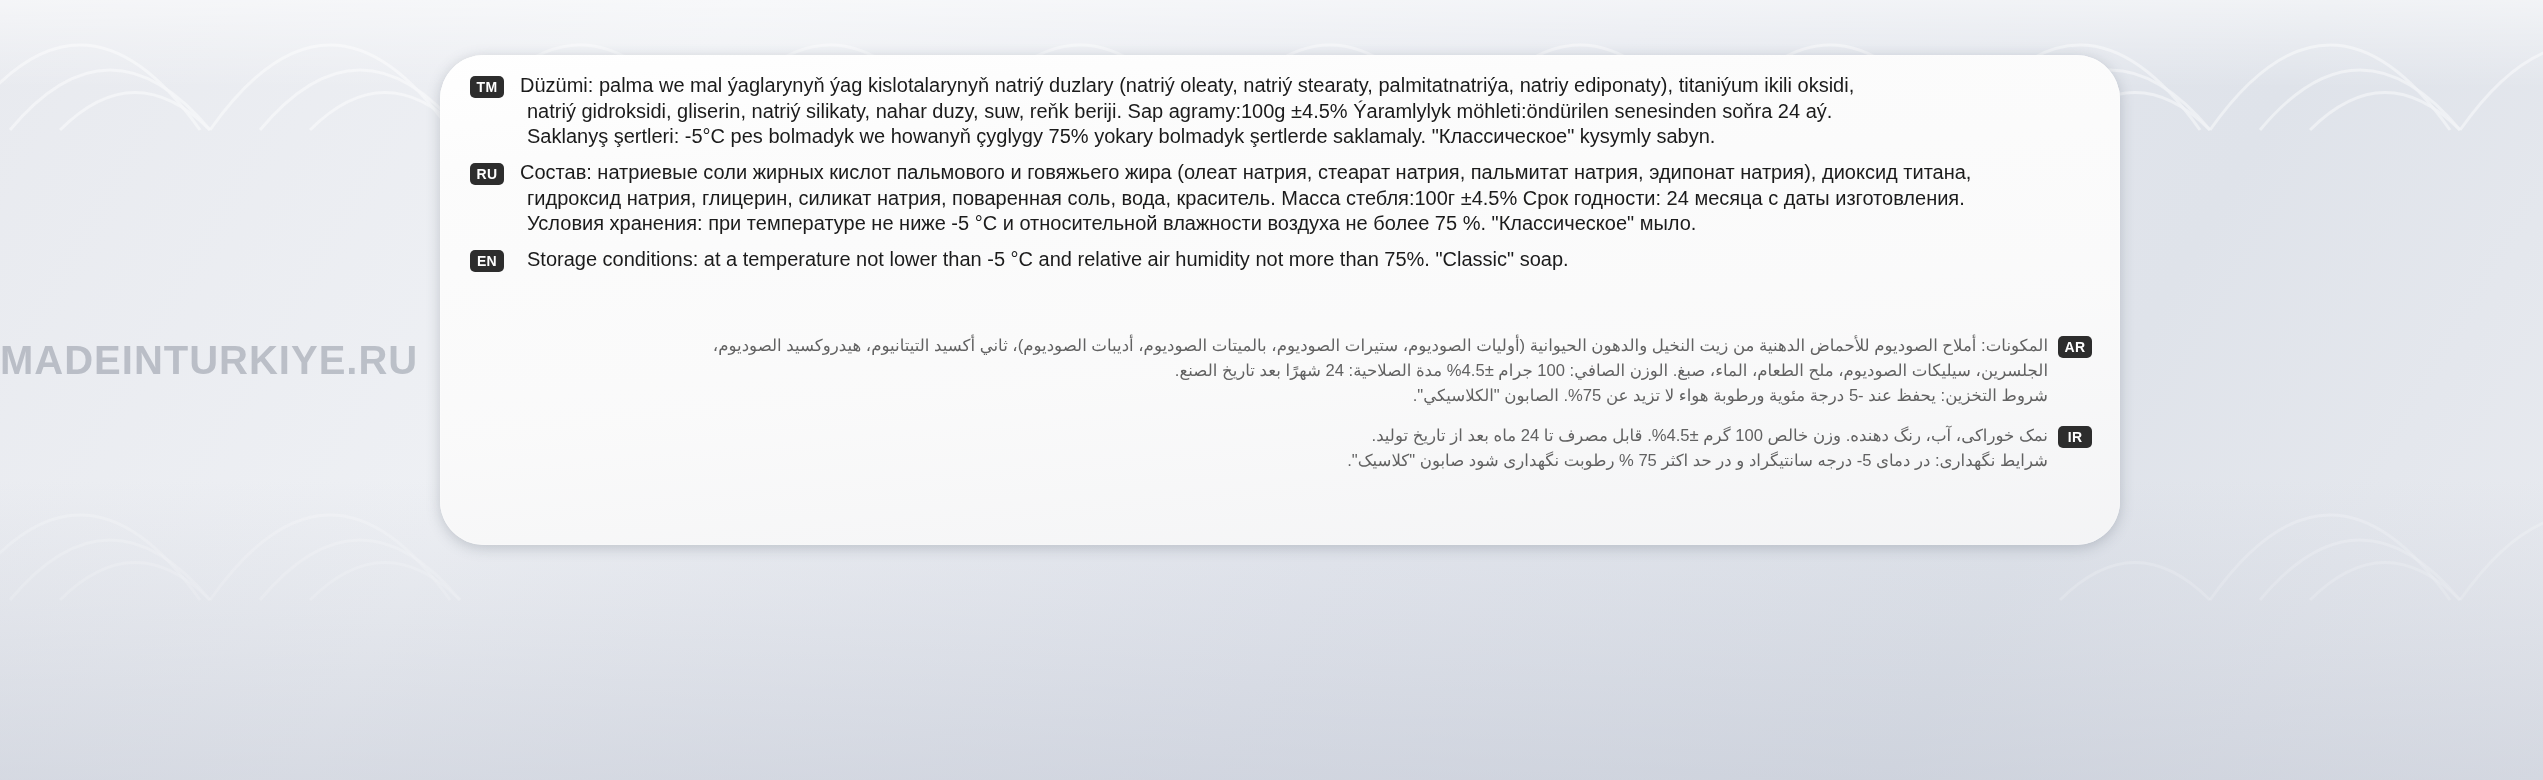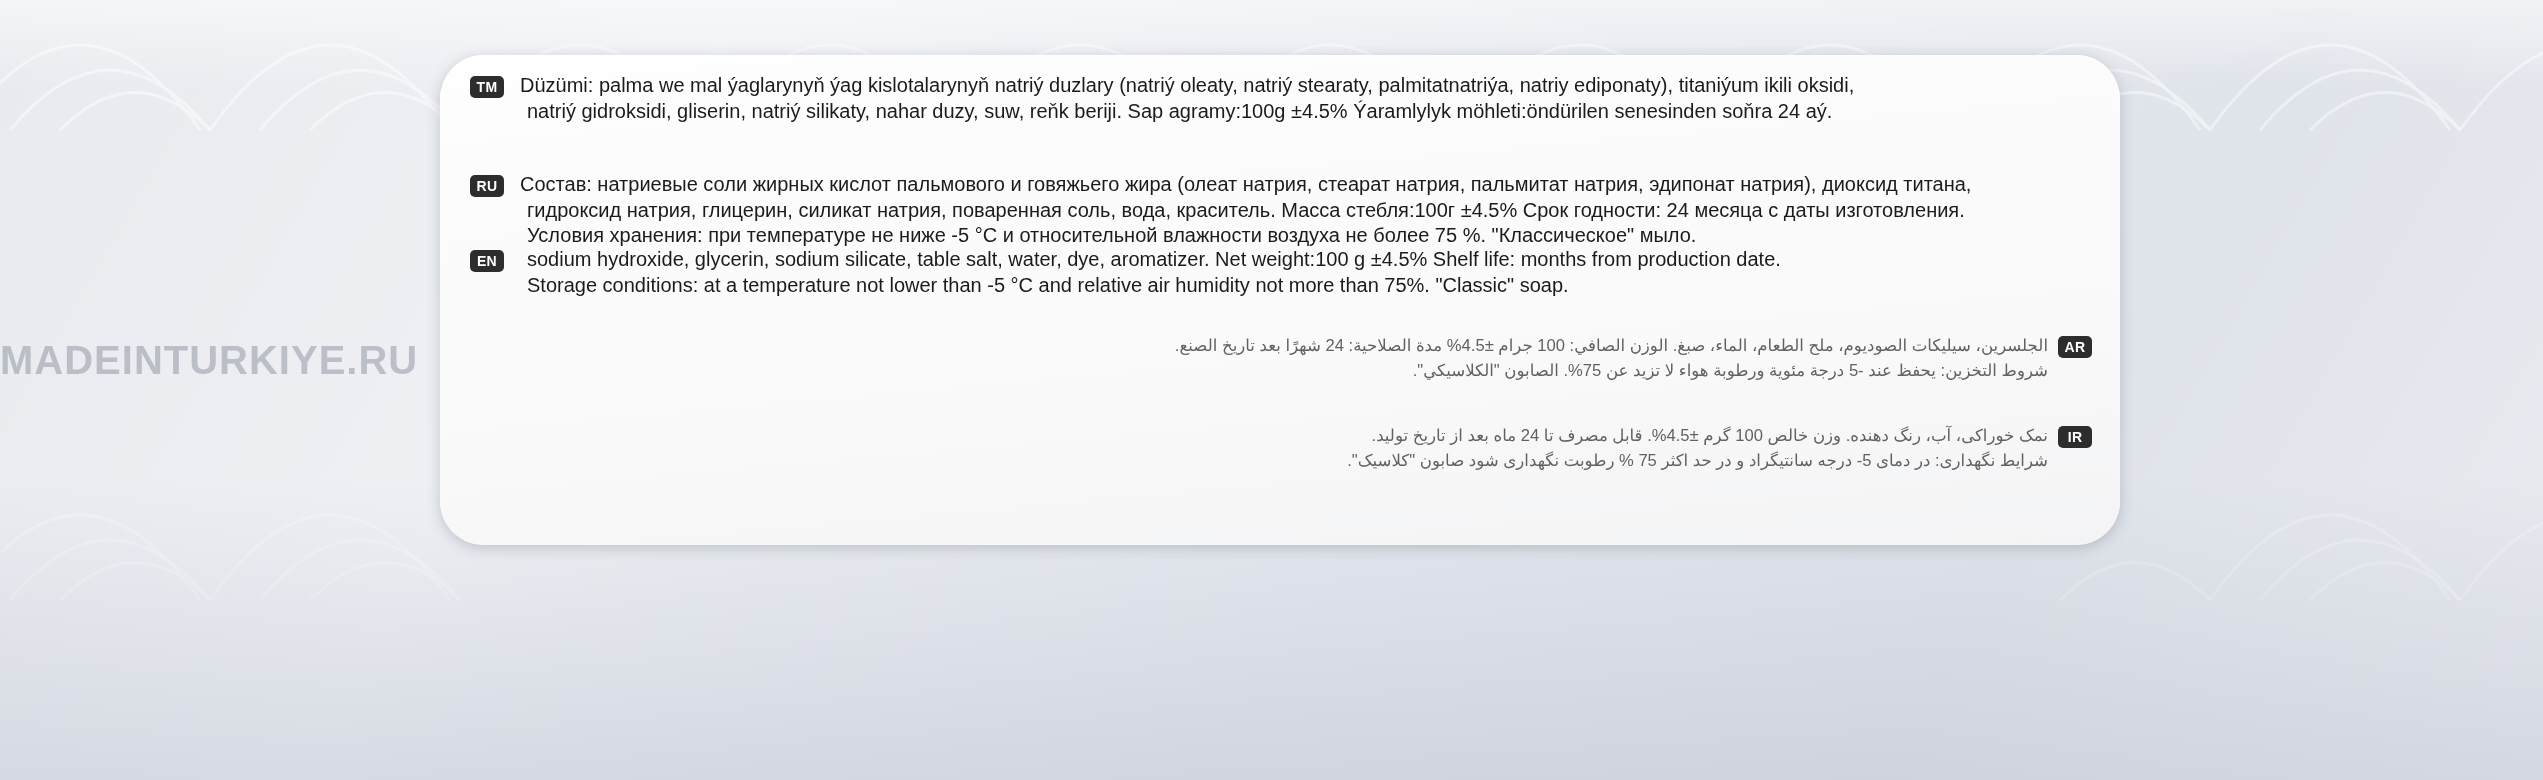--- a/index.html
+++ b/index.html
@@ -192,43 +192,44 @@
   <div class="bg-bottom-shade"></div>
 
   <div id="label-card">
     <div class="card-gloss"></div>
 
     <div class="block" style="top: 18px;">
       <span class="lang-badge">TM</span>
       <div class="lines">
         <span class="ln">Düzümi: palma we mal ýaglarynyň ýag kislotalarynyň natriý duzlary (natriý oleaty, natriý stearaty, palmitatnatriýa, natriy ediponaty), titaniýum ikili oksidi,</span>
         <span class="ln indent">natriý gidroksidi, gliserin, natriý silikaty, nahar duzy, suw, reňk beriji. Sap agramy:100g ±4.5% Ýaramlylyk möhleti:öndürilen senesinden soňra 24 aý.</span>
-      </div>
-    </div>
-
-    <div class="block" style="top: 117px;">
+        <span class="ln indent">Saklanyş şertleri:  -5°C  pes bolmadyk we howanyň çyglygy 75% yokary bolmadyk şertlerde saklamaly. "Классическое" kysymly sabyn.</span>
+      </div>
+    </div>
+
+    <div class="block" style="top: 105px;">
       <span class="lang-badge">RU</span>
       <div class="lines">
         <span class="ln">Состав: натриевые соли жирных кислот пальмового и говяжьего жира (олеат натрия, стеарат натрия, пальмитат натрия, эдипонат натрия), диоксид титана,</span>
         <span class="ln indent">гидроксид натрия, глицерин, силикат натрия, поваренная соль, вода, краситель. Масса стебля:100г ±4.5%   Срок годности:  24 месяца с даты изготовления.</span>
         <span class="ln indent">Условия хранения: при температуре не ниже -5 °С и относительной влажности воздуха не более 75 %. "Классическое" мыло.</span>
       </div>
     </div>
 
     <div class="block" style="top: 192px;">
       <span class="lang-badge">EN</span>
       <div class="lines">
-        <span class="ln indent">sodium hydroxide, glycerin, sodium silicate, table salt, water, dye, aromatizer. Net weight:100 g ±4.5%  Shelf life:  months from production date.</span>
         <span class="ln indent">Storage conditions: at a temperature not lower than -5 °C and relative air humidity not more than 75%. "Classic" soap.</span>
       </div>
     </div>
 
     <div class="block rtl faded" style="top: 278px;">
       <span class="lang-badge">AR</span>
       <div class="lines">
+        <span class="ln">المكونات: أملاح الصوديوم للأحماض الدهنية من زيت النخيل والدهون الحيوانية (أوليات الصوديوم، ستيرات الصوديوم، بالميتات الصوديوم، أديبات الصوديوم)، ثاني أكسيد التيتانيوم، هيدروكسيد الصوديوم،</span>
         <span class="ln">الجلسرين، سيليكات الصوديوم، ملح الطعام، الماء، صبغ. الوزن الصافي: 100 جرام ±4.5%  مدة الصلاحية: 24 شهرًا بعد تاريخ الصنع.</span>
         <span class="ln">شروط التخزين: يحفظ عند -5 درجة مئوية ورطوبة هواء لا تزيد عن 75%.  الصابون "الكلاسيكي".</span>
       </div>
     </div>
 
     <div class="block rtl faded" style="top: 368px;">
       <span class="lang-badge">IR</span>
       <div class="lines">
         <span class="ln">نمک خوراکی، آب، رنگ دهنده. وزن  خالص 100 گرم ±4.5%. قابل مصرف تا 24 ماه بعد از تاریخ تولید.</span>
         <span class="ln">شرایط نگهداری: در دمای 5- درجه سانتیگراد و در حد اکثر 75 % رطوبت نگهداری شود   صابون "کلاسیک".</span>

